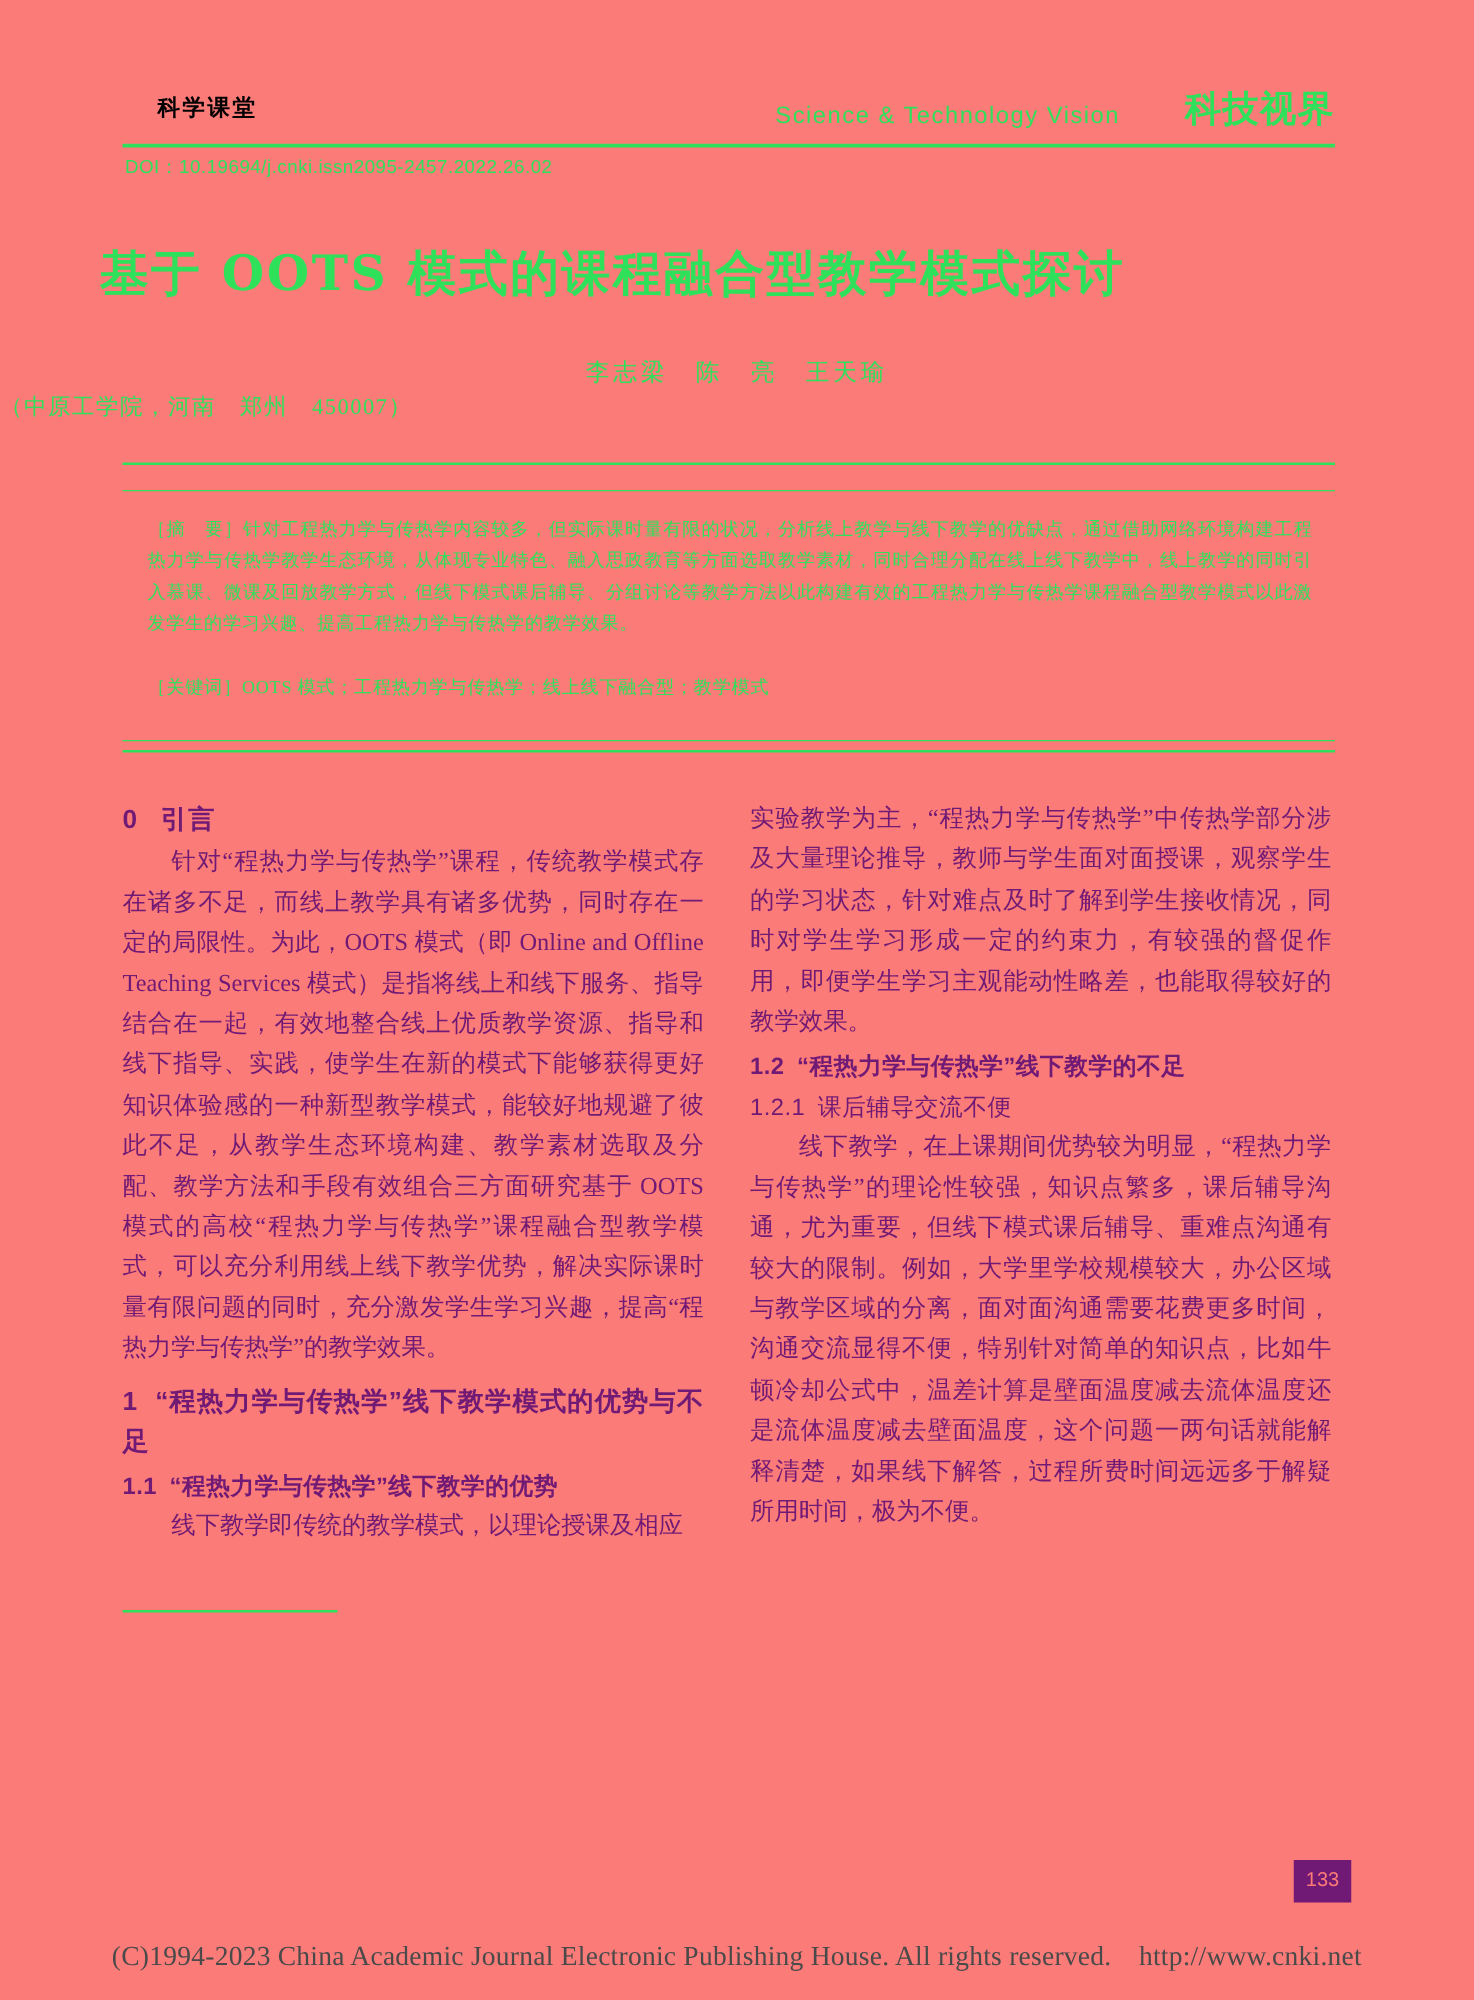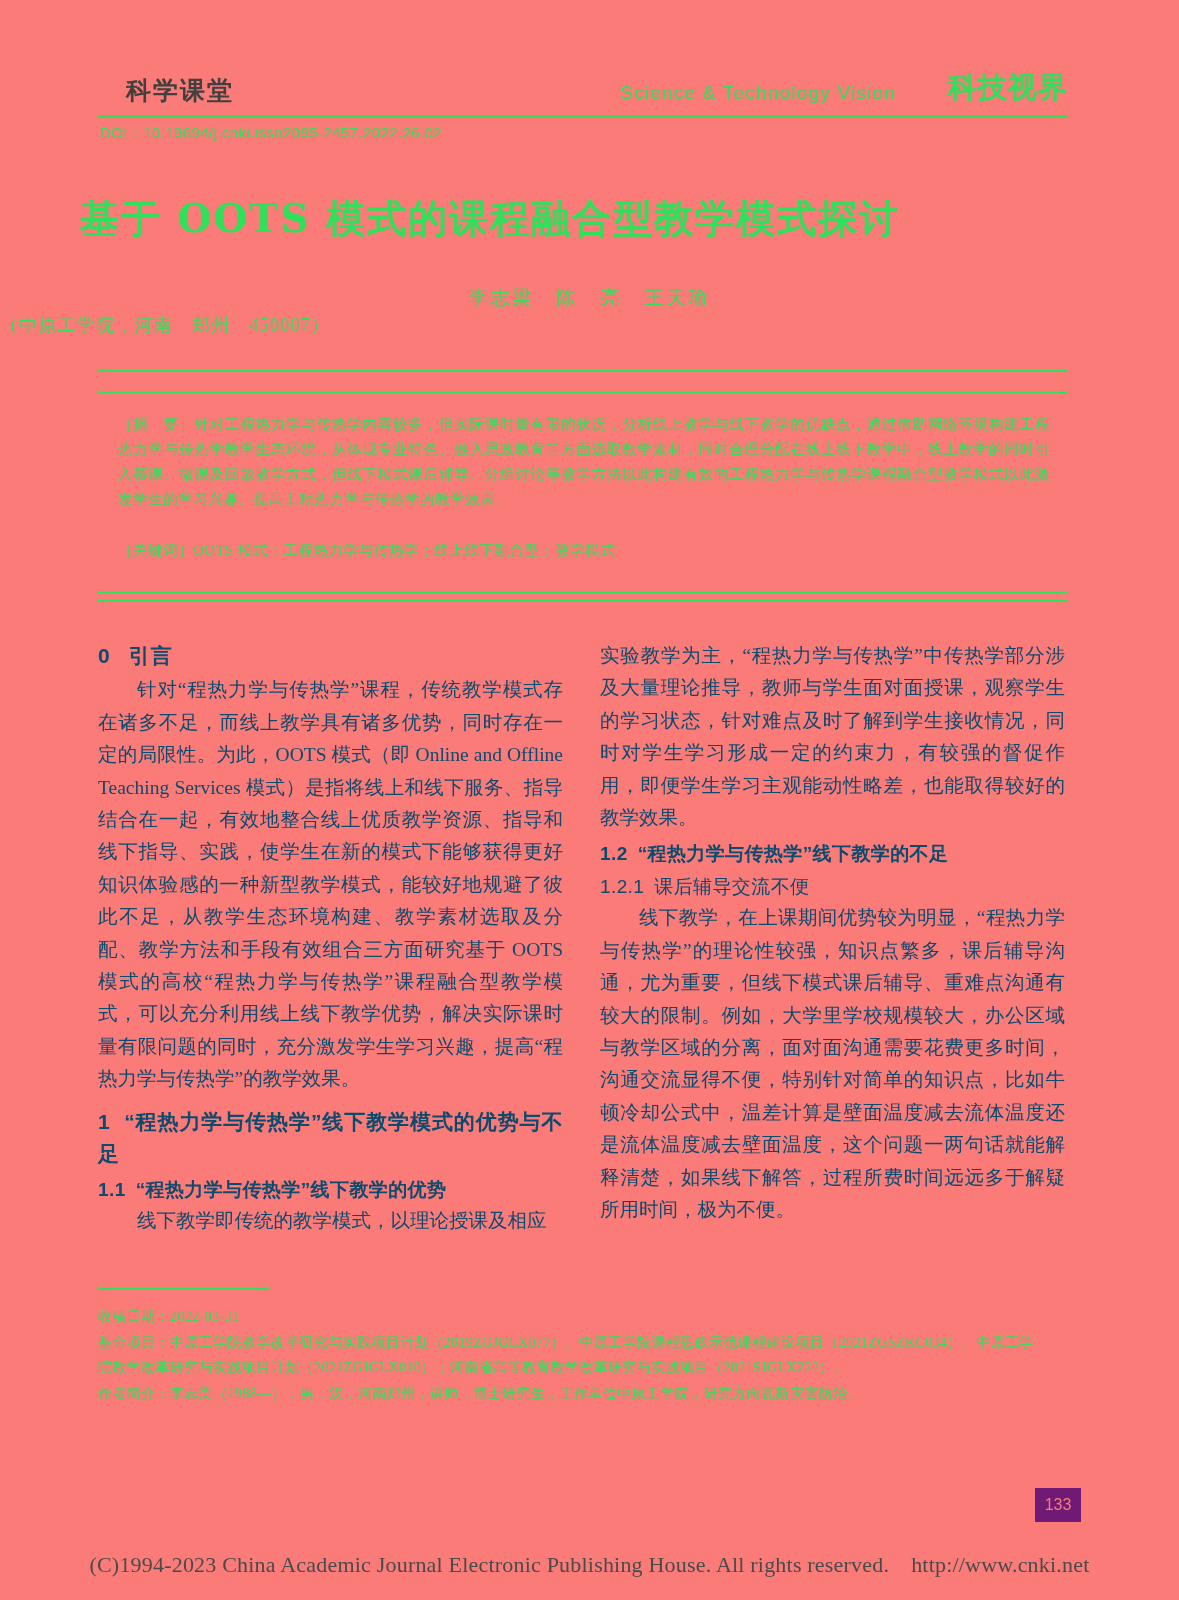--- a/index.html
+++ b/index.html
@@ -27,24 +27,24 @@
     left: 98px;
     top: 68px;
     width: 970px;
     height: 50px;
   }
   .header-left {
     position: absolute;
     left: 28px;
     top: 6px;
     font-family: "DejaVu Serif", serif;
-    font-size: 25px;
+    font-size: 18px;
     font-weight: bold;
     letter-spacing: 2px;
-    color: #404040;
+    color: #000000;
   }
   .header-mid {
     position: absolute;
     right: 172px;
     top: 14px;
     font-family: "Liberation Sans", sans-serif;
     font-size: 19px;
     letter-spacing: 1.2px;
     color: #2ee05a;
   }
@@ -161,21 +161,21 @@
     color: #2ee05a;
   }
   
   .col {
     position: absolute;
     top: 640px;
     width: 465px;
     font-size: 19.5px;
     line-height: 32.4px;
     text-align: justify;
-    color: #0c4a6e;
+    color: #701a75;
   }
   .col-left { left: 98px; }
   .col-right { left: 600px; }
   .col p {
     margin: 0;
     text-indent: 2em;
   }
   .col p.noind { text-indent: 0; }
   .h0 {
     font-family: "Liberation Sans", sans-serif;
@@ -311,25 +311,20 @@
       <span class="num">1.2</span><span>“程热力学与传热学”线下教学的不足</span>
     </div>
 
     <div class="h3">
       <span class="num">1.2.1</span><span>课后辅导交流不便</span>
     </div>
     <p>线下教学，在上课期间优势较为明显，“程热力学与传热学”的理论性较强，知识点繁多，课后辅导沟通，尤为重要，但线下模式课后辅导、重难点沟通有较大的限制。例如，大学里学校规模较大，办公区域与教学区域的分离，面对面沟通需要花费更多时间，沟通交流显得不便，特别针对简单的知识点，比如牛顿冷却公式中，温差计算是壁面温度减去流体温度还是流体温度减去壁面温度，这个问题一两句话就能解释清楚，如果线下解答，过程所费时间远远多于解疑所用时间，极为不便。</p>
   </div>
 
   <div class="rule fn-rule"></div>
-  <div class="footnotes">
-    <p>收稿日期：2022-03-31</p>
-    <p>基金项目：中原工学院教学改革研究与实践项目计划（2019ZGJGLX077）、中原工学院课程思政示范课程建设项目（2021ZGSZKC034）、中原工学院教学改革研究与实践项目计划（2021ZGJGLX010）；河南省高等教育教学改革研究与实践项目（2021SJGLX222）。</p>
-    <p>作者简介：李志梁（1988—），男，汉，河南郑州，讲师，博士研究生，工作单位中原工学院，研究方向瓦斯灾害防治。</p>
-  </div>
 
   <div class="pagebox">133</div>
 
   <div class="copyright">
     <span>(C)1994-2023 China Academic Journal Electronic Publishing House. All rights reserved.</span><span class="url">http://www.cnki.net</span>
   </div>
 
 </div>
 
 </body></html>

